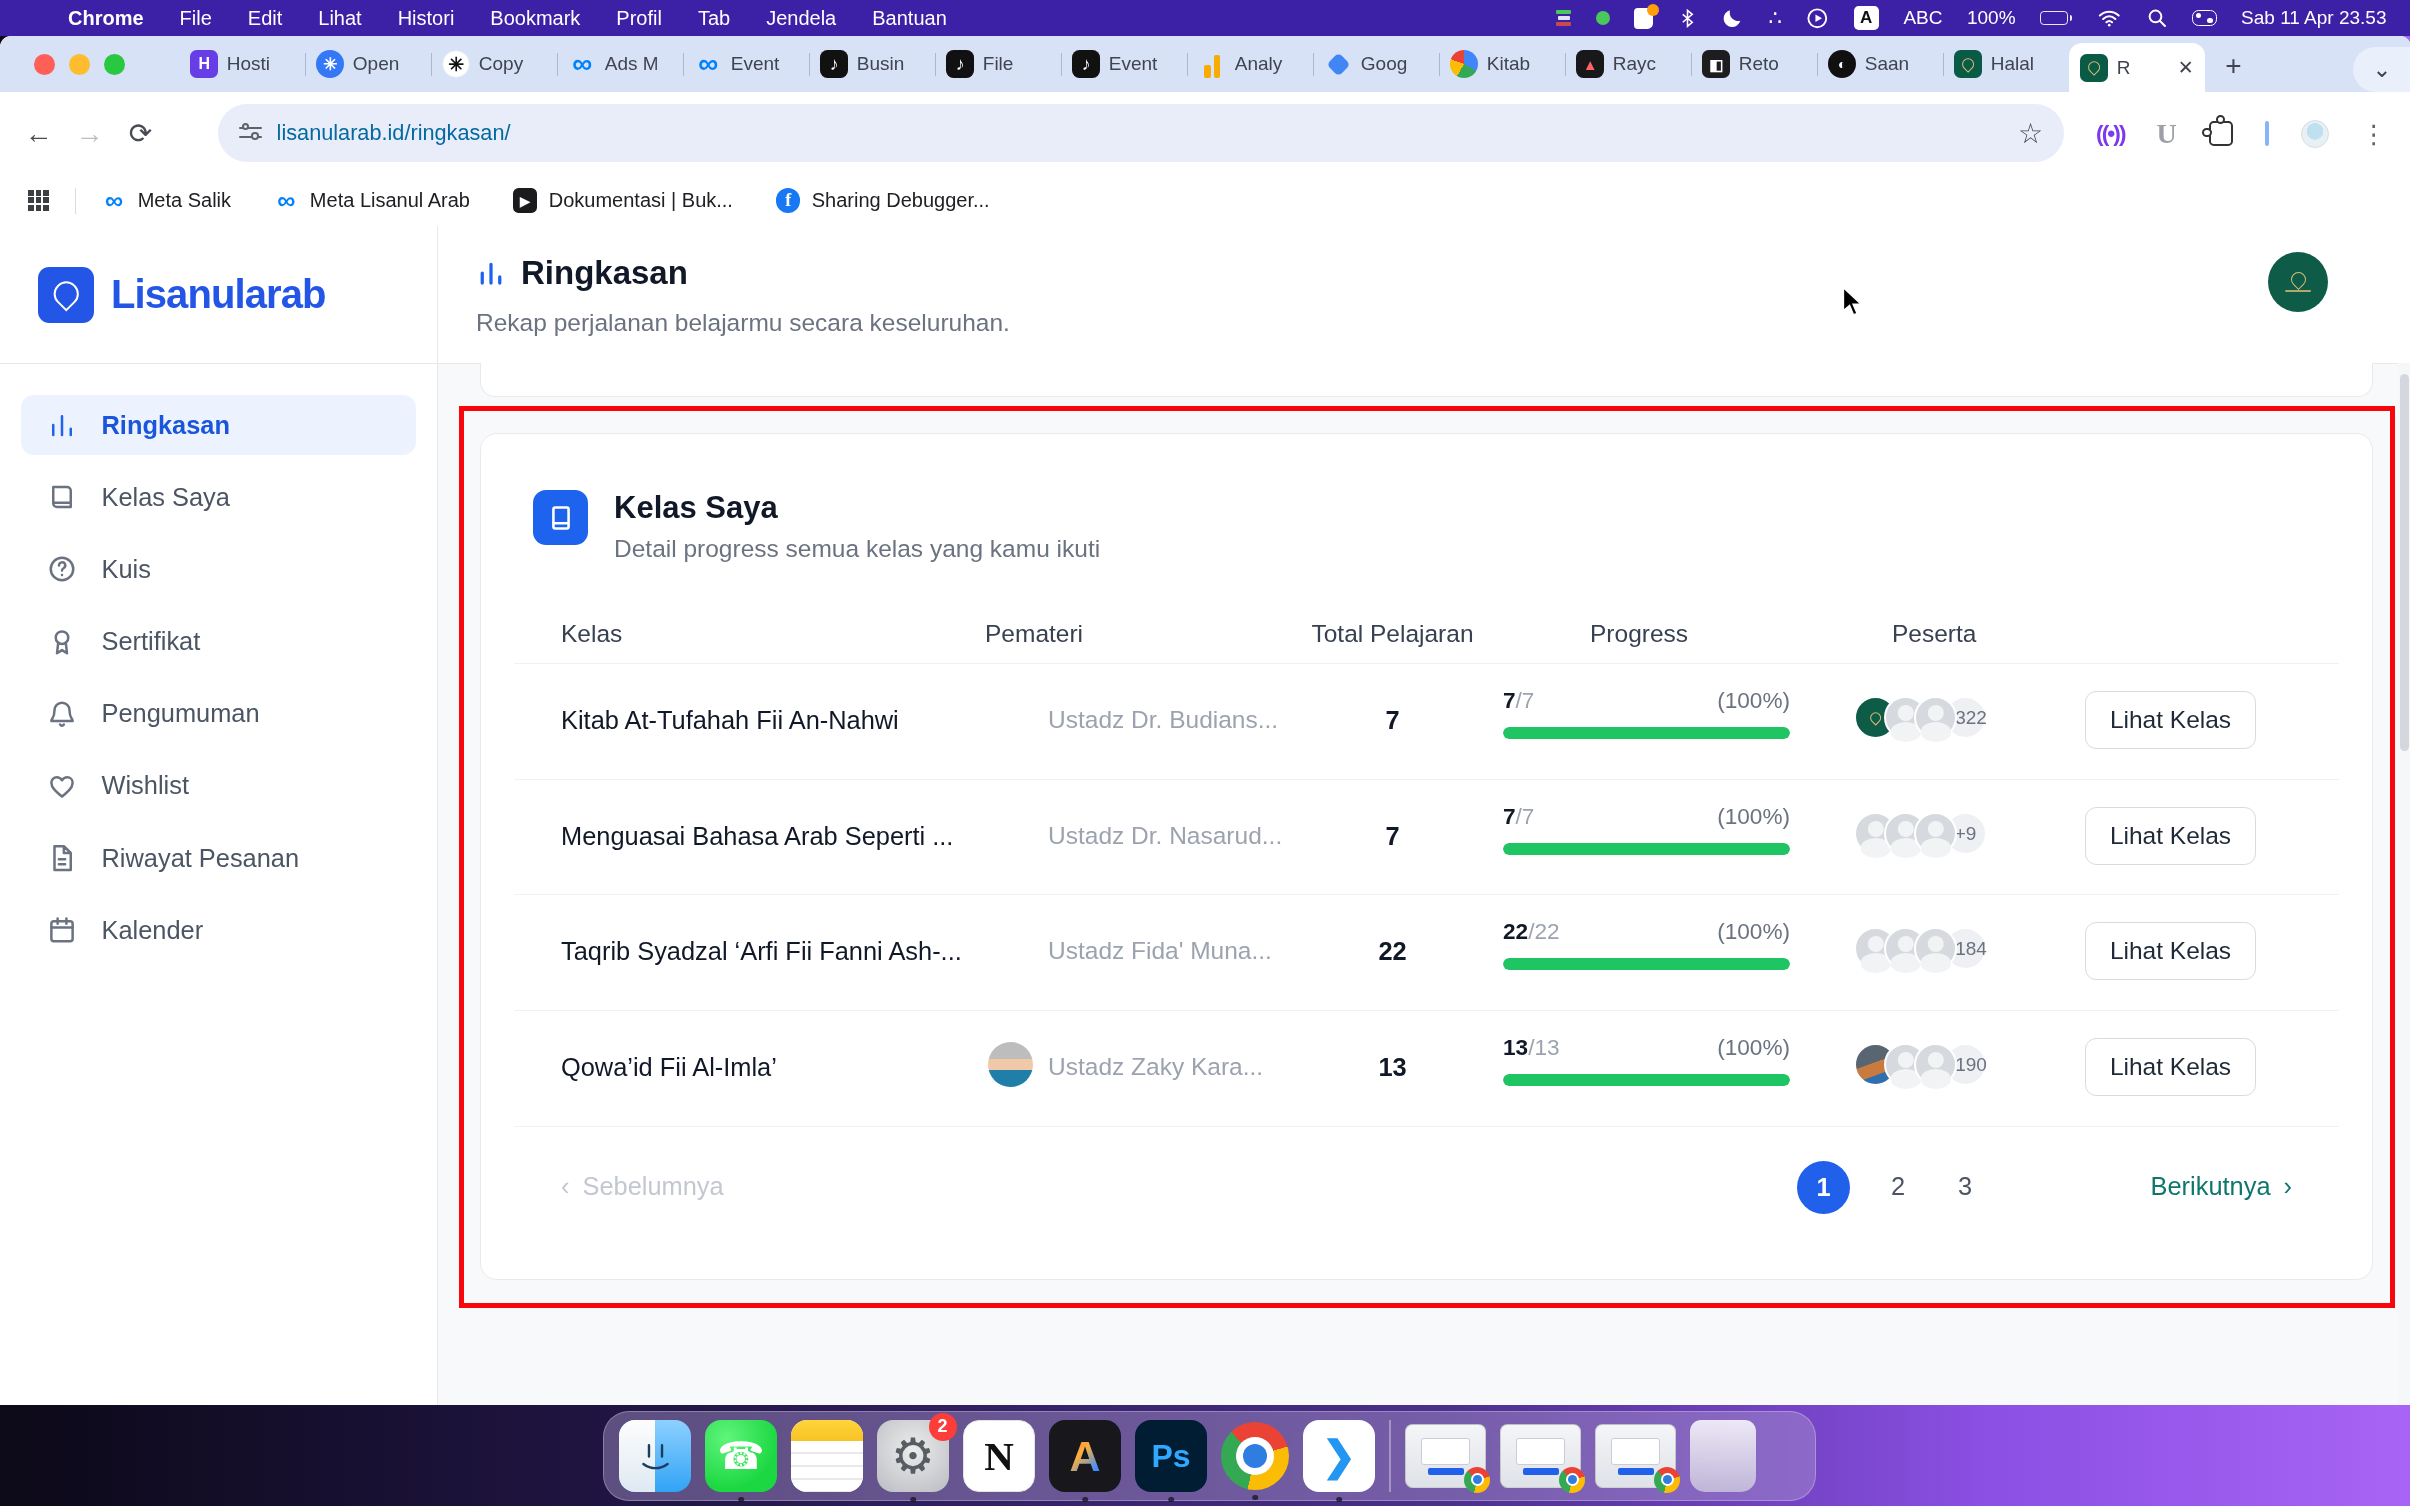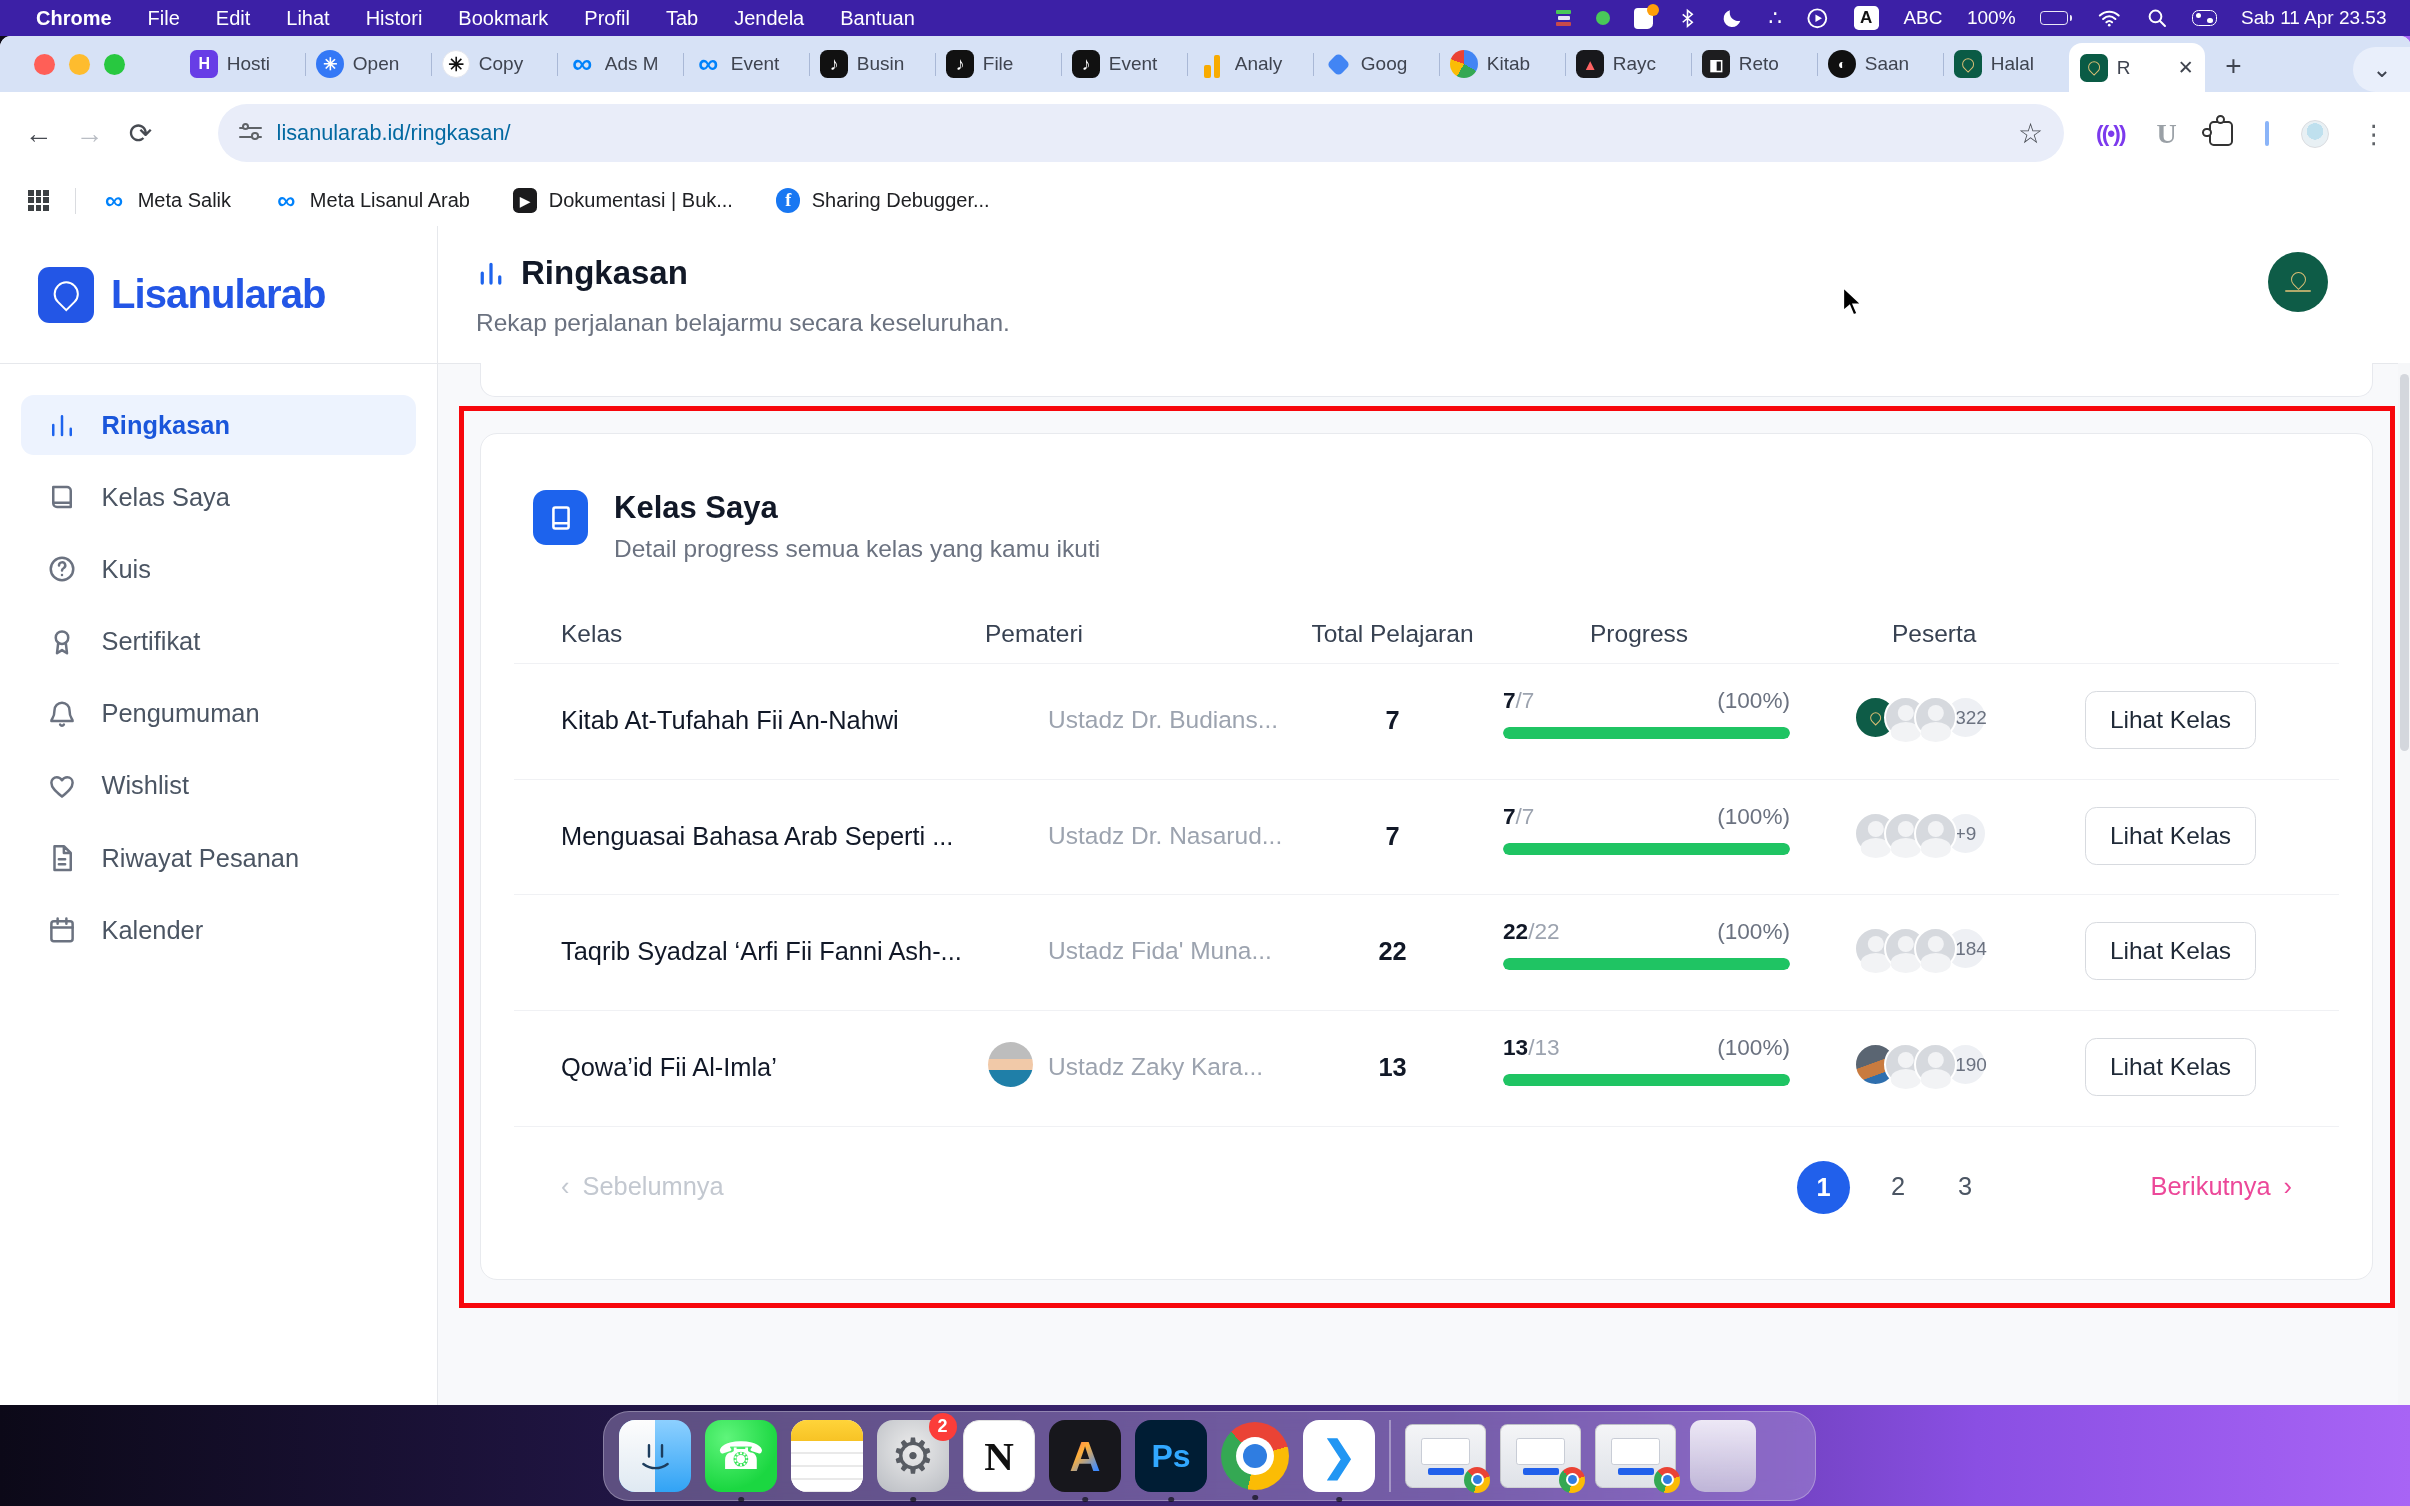--- a/index.html
+++ b/index.html
@@ -3,21 +3,21 @@
 <meta charset="utf-8">
 <style>
   *{margin:0;padding:0;box-sizing:border-box}
   html,body{width:2411px;height:1507px;overflow:hidden}
   body{font-family:"Liberation Sans",sans-serif;position:relative;
        background:linear-gradient(90deg,#0c0918 0%,#221647 28%,#4c2f8c 60%,#8a4fe3 82%,#a864f5 100%)}
 
   
   .menubar{position:absolute;top:0;left:0;width:2411px;height:36px;background:#3c20a6;
     display:flex;align-items:center;color:#fff;font-size:20px}
-  .mb-left{display:flex;align-items:center;gap:36px;}
+  .mb-left{display:flex;align-items:center;gap:36px;padding-left:32px}
   .mb-apple{font-size:21.7px}
   .mb-app{font-weight:700}
   .mb-right{margin-left:auto;display:flex;align-items:center;gap:24.5px;padding-right:24.5px;font-size:19px}
   .mb-ic{display:flex;align-items:center;justify-content:center;height:24.5px}
   .meter{display:flex;flex-direction:column;gap:1.9px}
   .meter i{display:block;height:3.8px;border-radius:0.9px}
   .green-dot{width:14px;height:14px;border-radius:50%;background:#49c759}
   .notif{position:relative;width:19px;height:21px;background:#fff;border-radius:3.8px 3.8px 5.6px 3.8px}
   .notif i{position:absolute;top:-3.8px;right:-5.6px;width:12.2px;height:12.2px;border-radius:50%;background:#ff9f0a}
   .inputA{background:#fff;color:#111;font-weight:700;border-radius:4.7px;width:25.4px;height:23.5px;
@@ -166,21 +166,21 @@
   .pa-photo{background:linear-gradient(160deg,#5a6572 45%,#c97b3f 46% 70%,#2f6fae 71%)}
   .pa-more{background:#eef0f4;display:flex;align-items:center;justify-content:center;font-size:19px;color:#6b7280}
   .c-btn{position:absolute;left:1604px;top:28px;width:171px;height:58px;border:1.4px solid #d7dadf;border-radius:11.3px;
     background:#fff;display:flex;align-items:center;justify-content:center;font-size:24.5px;color:#1f2937;font-weight:500}
 
   .pagi{position:absolute;left:80px;right:80px;top:723px;height:66px}
   .pagi-prev{position:absolute;left:0;top:15px;font-size:25.4px;color:#c3c8d0;display:flex;gap:13px;align-items:center}
   .pg-circle{position:absolute;top:3.8px;width:53px;height:53px;border-radius:50%;background:#2160eb;color:#fff;
     display:flex;align-items:center;justify-content:center;font-size:25.4px;font-weight:700}
   .pg-num{position:absolute;top:15px;font-size:25.4px;color:#4b5563}
-  .pagi-next{position:absolute;right:0;top:15px;font-size:25.4px;color:#ec4899;display:flex;gap:13px;align-items:center}
+  .pagi-next{position:absolute;right:0;top:15px;font-size:25.4px;color:#0f766e;display:flex;gap:13px;align-items:center}
 
   .scrollbar{position:absolute;right:0;top:0;width:13px;bottom:0;background:#f6f7f9}
   .scroll-thumb{position:absolute;right:1.9px;top:11.3px;width:9.4px;height:377px;border-radius:4.7px;background:#d4d7dd}
 
   
   .dock{position:absolute;left:603px;top:1411px;width:1213px;height:90px;background:rgba(168,150,205,.45);
     border:0.9px solid rgba(255,255,255,.28);border-radius:26px;backdrop-filter:blur(9.4px);
     display:flex;align-items:center;gap:14px;padding:0 15px;z-index:40}
   .dicon{width:72px;height:72px;border-radius:16px;position:relative;display:flex;align-items:center;justify-content:center;flex:none}
   .dicon .rdot{position:absolute;bottom:-10.4px;left:50%;transform:translateX(-50%);width:5.6px;height:5.6px;border-radius:50%;background:rgba(20,20,30,.75)}

